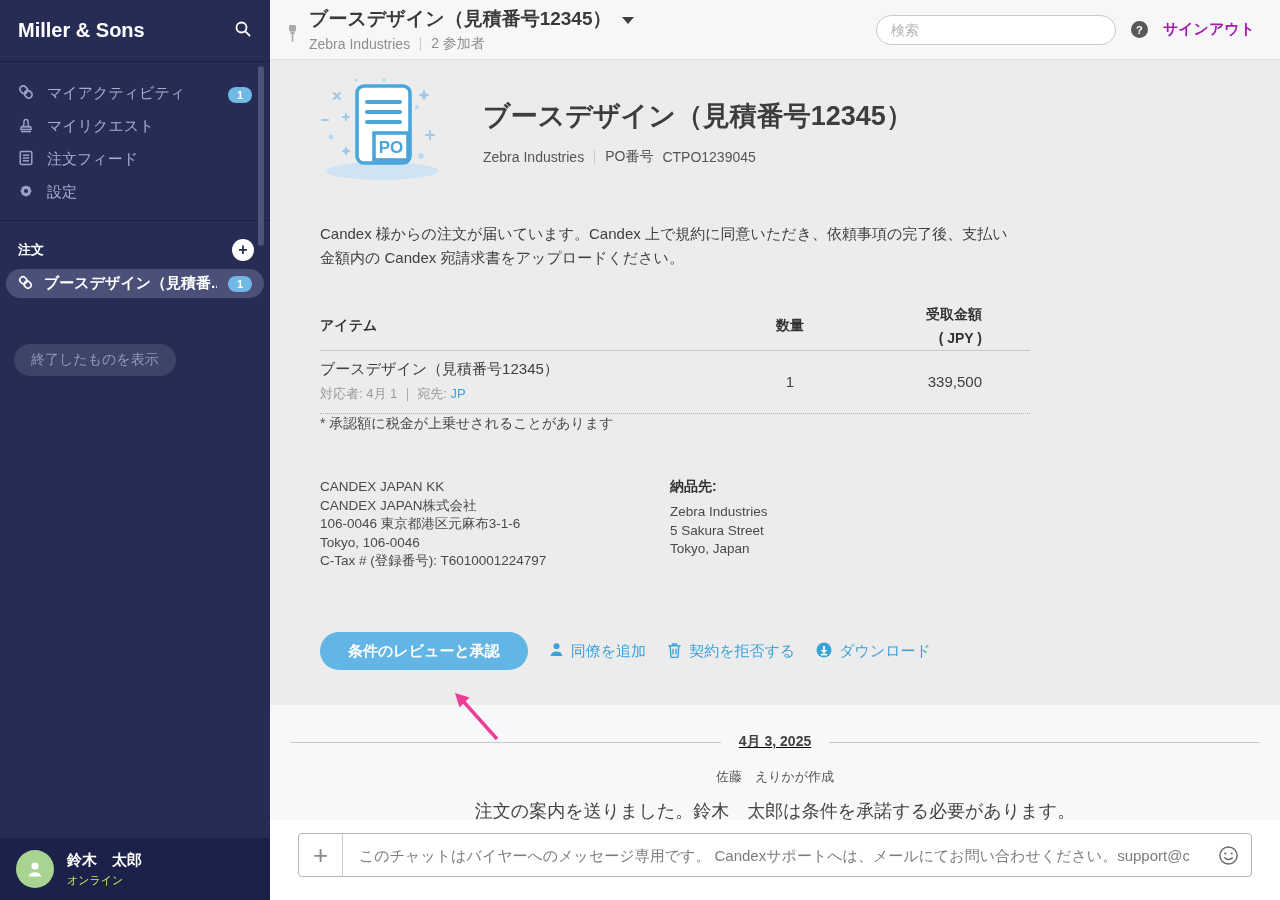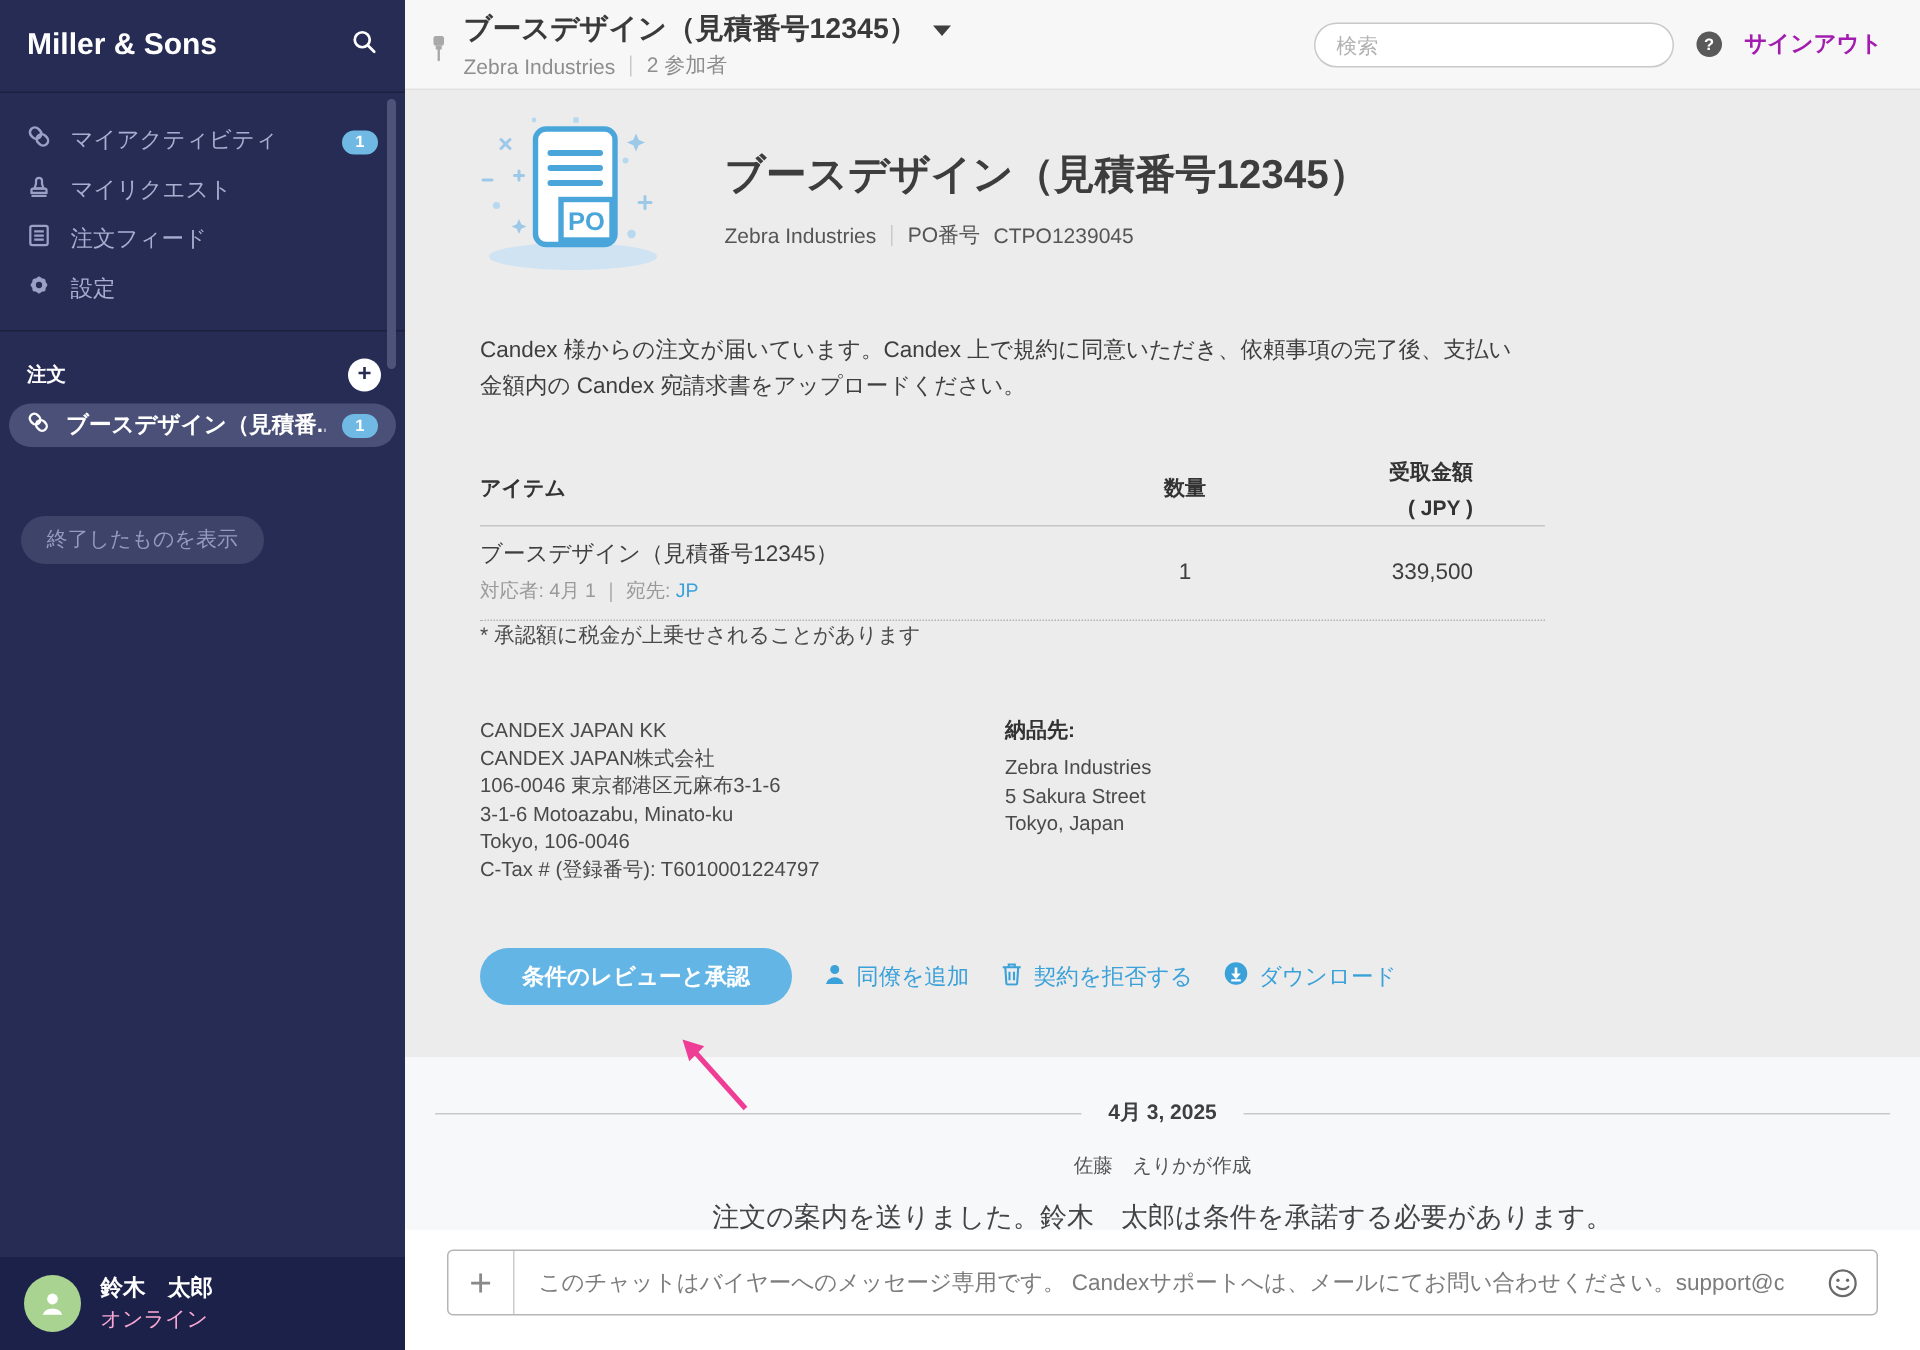--- a/index.html
+++ b/index.html
@@ -33,21 +33,21 @@
   .show-completed { position:absolute; left:14px; top:344px; background:#3d4369;
     color:#959bbd; font-size:14px; padding:7px 17px; border-radius:17px;
     border:0; cursor:pointer; font-family:inherit; }
   .sb-scroll { position:absolute; right:6px; top:66px; width:6px; height:180px;
     border-radius:3px; background:#4d5379; cursor:pointer; }
   .sb-footer { position:absolute; left:0; bottom:0; width:270px; height:62px;
     background:#1c2149; display:flex; align-items:center; gap:13px; padding:0 16px; }
   .avatar { width:38px; height:38px; border-radius:50%; background:#a9d391;
     display:flex; align-items:center; justify-content:center; }
   .sb-user-name { color:#fff; font-weight:bold; font-size:15px;text-align:center; }
-  .sb-user-status { color:#f9a8d4; font-size:14px; margin-top:3px; }
+  .sb-user-status { color:#bef264; font-size:11px; margin-top:3px; }
 
   
   .topbar { position:absolute; left:270px; top:0; width:1010px; height:60px;
     background:#f7f7f8; border-bottom:1px solid #e2e2e2; display:flex;
     align-items:center; padding:0 25px 0 16px; }
   .pin-wrap { margin-right:10px; margin-top:12px; }
   .tb-titles { }
   .tb-title-row { display:flex; align-items:center; gap:10px; cursor:pointer; }
   .tb-title { font-size:19px; font-weight:bold; color:#3a3a3a; }
   .caret-down { width:0; height:0; border-left:6px solid transparent;
@@ -95,21 +95,21 @@
   .actions { position:absolute; left:50px; top:572px; display:flex; align-items:center; gap:21px; }
   .approve-btn { height:38px; padding:0 28px; border:0; border-radius:19px;
     background:#62b5e5; color:#fff; font-size:15px; font-weight:bold;
     cursor:pointer; font-family:inherit; }
   .lnk { display:flex; align-items:center; gap:7px; color:#3ba1d9; font-size:15px;
     cursor:pointer; }
 
   
   .timeline { position:absolute; left:270px; top:705px; width:1010px; height:115px;
     background:#f7f8fa; text-align:center; }
-  .tl-date-row { display:flex; align-items:center; padding:28px 20px 0; }
+  .tl-date-row { display:flex; align-items:center; padding:28px 20px 0;text-decoration:underline; }
   .tl-line { flex:1; height:1px; background:#c9c9c9; }
   .tl-date { margin:0 18px; font-size:14px; font-weight:bold; color:#3f3f3f; }
   .tl-creator { margin-top:17px; font-size:13px; color:#555; }
   .tl-message { margin-top:13px; font-size:18px; color:#444; }
 
   
   .chatbar { position:absolute; left:270px; top:820px; width:1010px; height:80px;
     background:#fff; padding:13px 28px 0; }
   .chat-box { display:flex; align-items:stretch; height:44px; border:1px solid #b5b5b5;
     border-radius:4px; background:#fff; }
@@ -314,21 +314,20 @@
     </div>
   </div>
 
   <div class="tax-note">* 承認額に税金が上乗せされることがあります</div>
 
   <div class="addresses">
     <div class="addr-col1">
       <div class="addr-line">CANDEX JAPAN KK</div>
       <div class="addr-line">CANDEX JAPAN株式会社</div>
       <div class="addr-line">106-0046 東京都港区元麻布3-1-6</div>
-      <div class="addr-line">3-1-6 Motoazabu, Minato-ku</div>
       <div class="addr-line">Tokyo, 106-0046</div>
       <div class="addr-line">C-Tax # (登録番号): T6010001224797</div>
     </div>
     <div>
       <div class="addr-label">納品先:</div>
       <div class="addr-line">Zebra Industries</div>
       <div class="addr-line">5 Sakura Street</div>
       <div class="addr-line">Tokyo, Japan</div>
     </div>
   </div>

